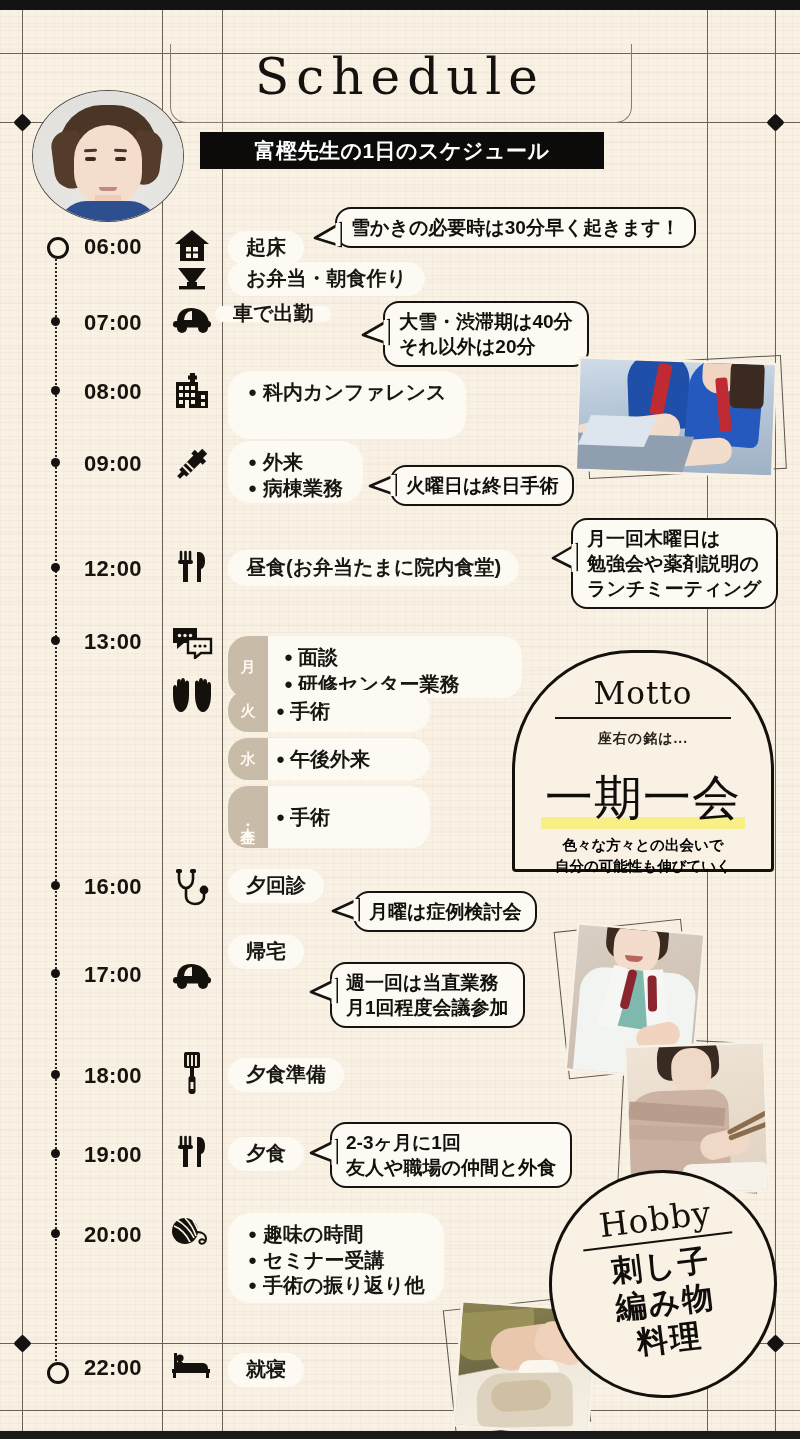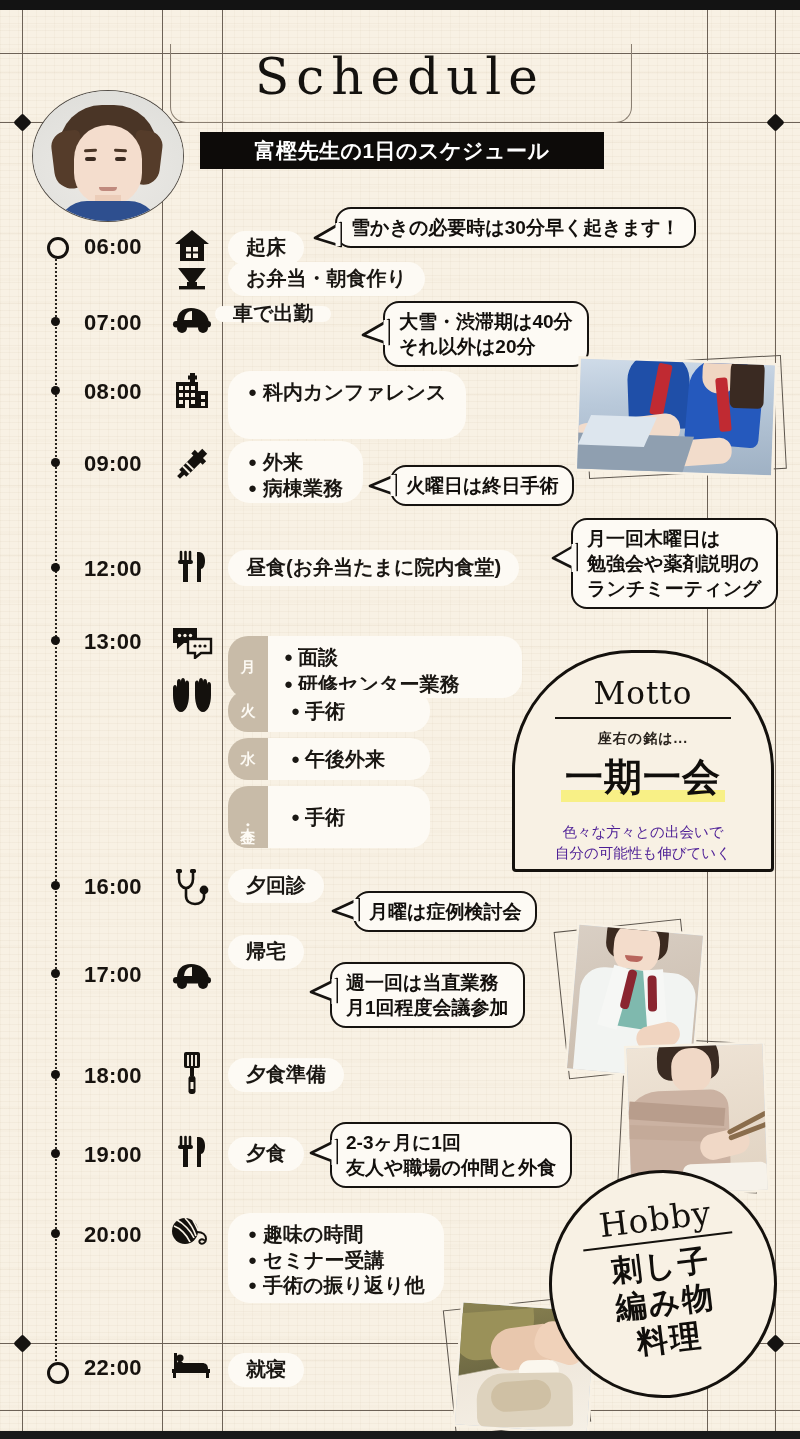--- a/index.html
+++ b/index.html
@@ -111,42 +111,42 @@
   
   .drow{position:absolute;z-index:6;display:flex;align-items:stretch;}
   .dkey{
     width:40px;background:#c8bba8;border-radius:20px 0 0 20px;
     color:#fdfaf4;font-size:15px;font-weight:700;
     display:flex;align-items:center;justify-content:center;text-align:center;
     line-height:1.02;letter-spacing:0;
   }
   .dval{
     background:#fdfaf4;border-radius:0 20px 20px 0;flex:1;
-    display:flex;align-items:center;padding:0 23px;box-sizing:border-box;
+    display:flex;align-items:center;padding:0 8px;box-sizing:border-box;
     font-size:20px;font-weight:700;color:#1a1713;
   }
   .dval.multi{display:block;padding:8px 16px;}
   .dval .li{display:block;white-space:nowrap;}
   .dval .li:before{content:"\25CF";font-size:15px;margin-right:5px;vertical-align:2px;}
 
   
   .motto{
     position:absolute;left:512px;top:640px;width:262px;height:222px;
     background:#f8f1e4;border:3px solid #14110d;
     border-radius:120px 120px 4px 4px;z-index:12;text-align:center;box-sizing:border-box;
   }
   .motto .mt{font-family:"DejaVu Serif","Liberation Serif",serif;font-size:31px;
      color:#14110d;margin-top:22px;letter-spacing:1px;}
   .motto .mrule{width:176px;height:1.6px;background:#14110d;margin:6px auto 0;}
   .motto .msub{font-size:14px;font-weight:600;color:#2a241e;margin-top:11px;letter-spacing:1px;}
-  .motto .mbig{position:relative;display:inline-block;font-size:38px;font-weight:700;
-     color:#100e0b;margin-top:4px;letter-spacing:1px;}
+  .motto .mbig{position:relative;display:inline-block;font-size:48px;font-weight:400;
+     color:#100e0b;margin-top:18px;letter-spacing:1px;}
   .motto .mbig:before{content:"";position:absolute;left:-4px;right:-4px;bottom:1px;height:12px;
      background:#f8f086;z-index:-1;}
-  .motto .mfoot{font-size:14.5px;font-weight:400;color:#4c1d95;margin-top:19px;line-height:1.45;}
+  .motto .mfoot{font-size:14.5px;font-weight:700;color:#000000;margin-top:5px;line-height:1.45;}
 
   
   .hobby{
     position:absolute;left:549px;top:1160px;width:228px;height:228px;
     border-radius:50%;background:#f8f1e4;border:3.4px solid #14110d;
     z-index:14;transform:rotate(-7deg);text-align:center;box-sizing:border-box;
   }
   .hobby .ht{font-family:"DejaVu Serif","Liberation Serif",serif;font-size:33px;
      color:#14110d;margin-top:26px;letter-spacing:.5px;}
   .hobby .hrule{width:150px;height:2.2px;background:#14110d;margin:2px auto 0;}

